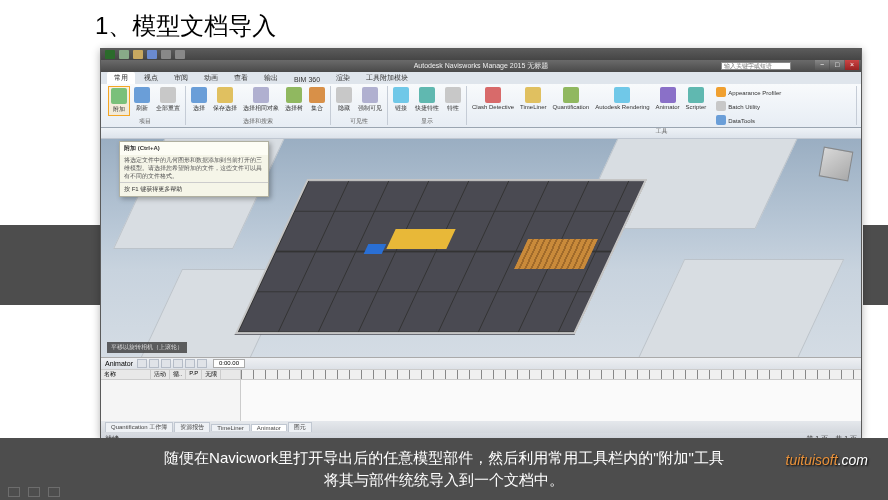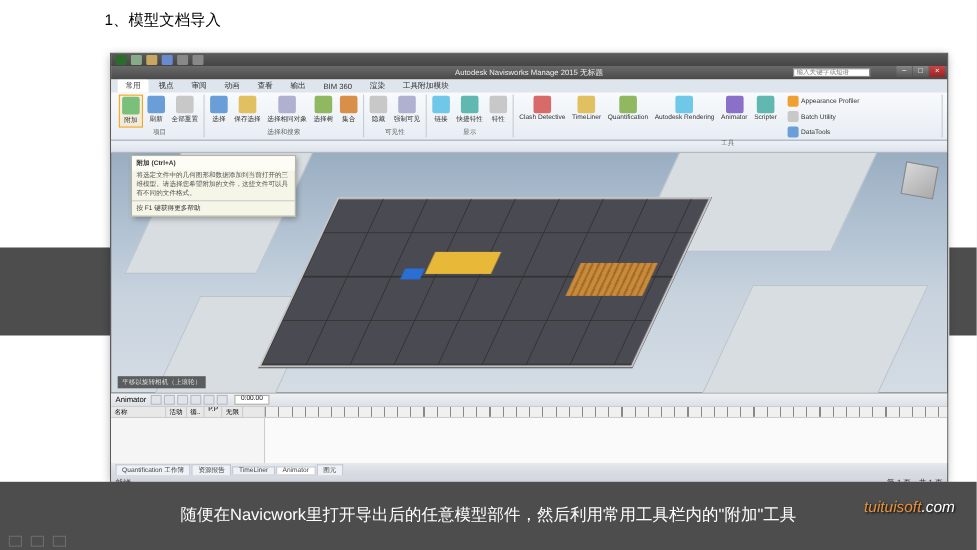--- a/index.html
+++ b/index.html
@@ -8,21 +8,21 @@
   height: 500px;
   background: #fff;
   font-family: "Microsoft YaHei", Arial, sans-serif;
   overflow: hidden;
   position: relative;
 }
 .slide-header {
   position: absolute;
   top: 10px;
   left: 95px;
-  font-size: 14px;
+  font-size: 24px;
   color: #000;
 }
 .gray-strip-left {
   position: absolute;
   left: 0;
   top: 225px;
   width: 100px;
   height: 80px;
   background: #4d4d4d;
 }
@@ -628,20 +628,21 @@
 
   <div class="status-strip">
     <span>就绪</span>
     <span>第 1 页，共 1 页</span>
   </div>
 </div>
 
 <div class="bottom-darkbar">
   <div>
     <div>随便在Navicwork里打开导出后的任意模型部件，然后利用常用工具栏内的"附加"工具</div>
+    <div>将其与部件统统导入到一个文档中。</div>
   </div>
 </div>
 
 <div class="watermark">
   <span class="orange">tuituisoft</span><span>.com</span>
 </div>
 
 <div class="mini-icons-bottom">
   <div></div>
   <div></div>

